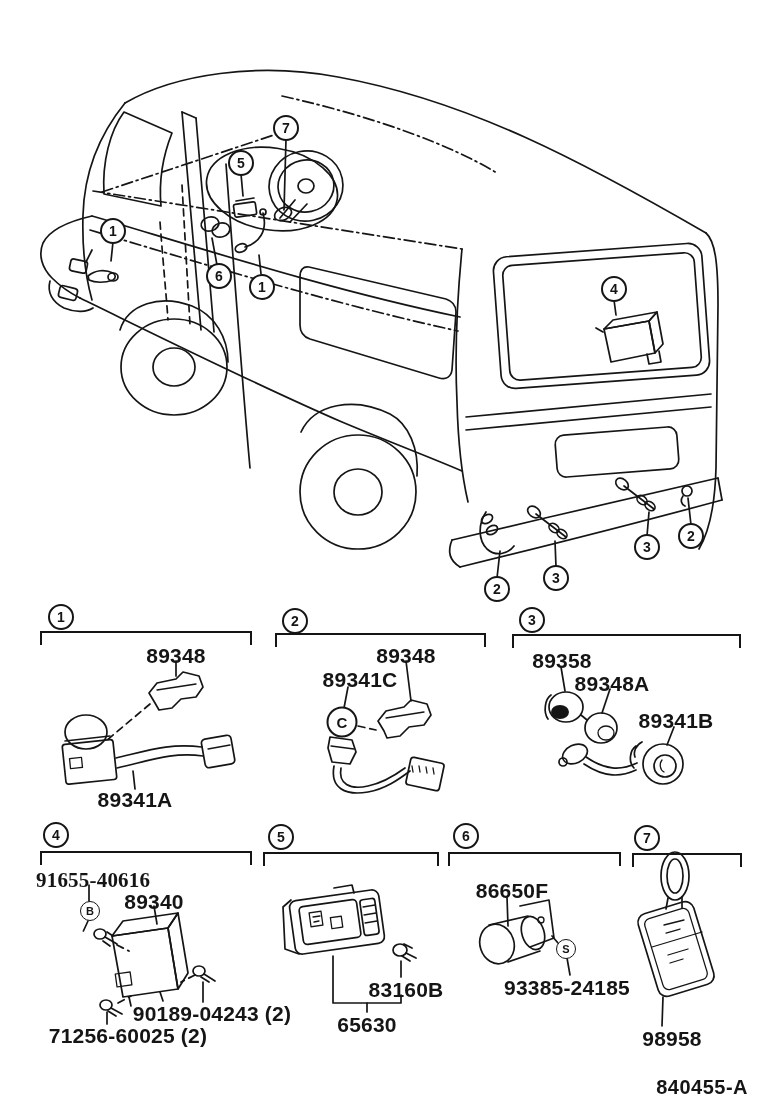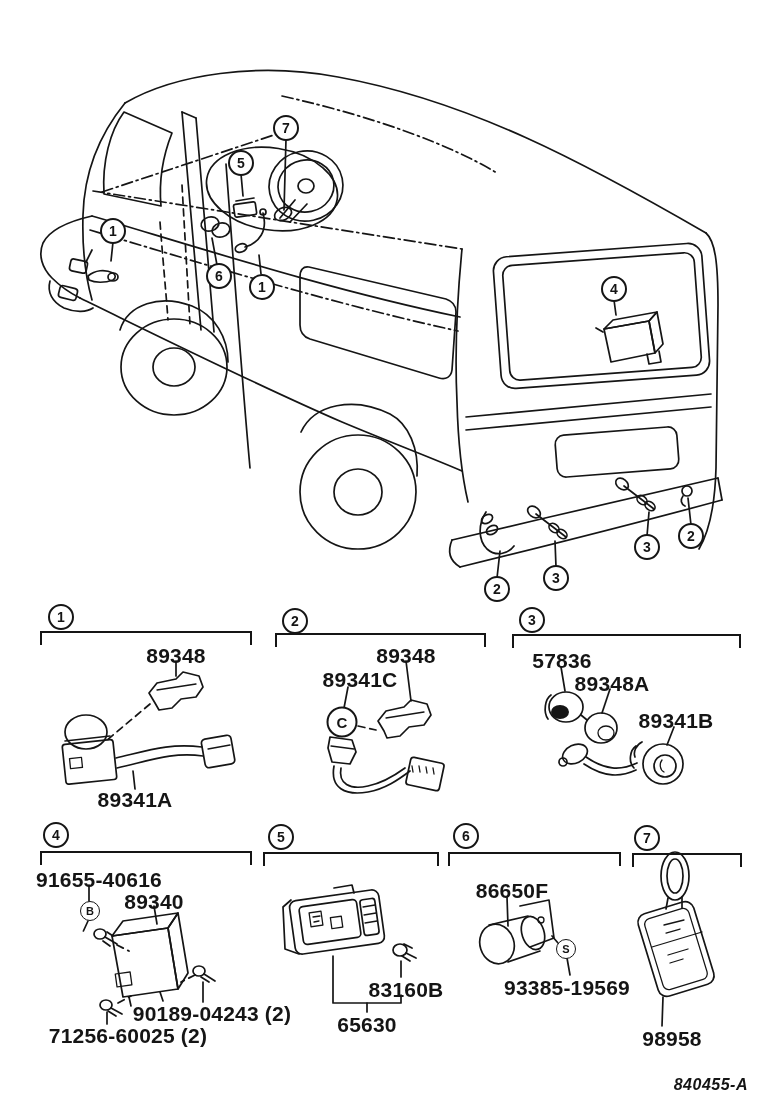--- a/index.html
+++ b/index.html
@@ -11,28 +11,28 @@
   svg .dsh{stroke-dasharray:7 5;}
   svg .ddot{stroke-dasharray:11 4 2 4;}
   svg .fillink{fill:#151515;stroke:none;}
   .callout{position:absolute;width:22px;height:22px;border:2px solid #151515;border-radius:50%;
            background:#fff;display:flex;align-items:center;justify-content:center;
            font-weight:bold;font-size:14px;transform:translate(-50%,-50%);z-index:3;}
   .bracket{position:absolute;height:12px;border-top:2px solid #151515;
            border-left:2px solid #151515;border-right:2px solid #151515;z-index:1;}
   .plabel{position:absolute;transform:translateX(-50%);font-weight:bold;font-size:21px;
           letter-spacing:.2px;white-space:nowrap;z-index:3;}
-  .plabel.leftalign{transform:none;}
+  .plabel.leftalign{transform:none;font-family:Liberation Serif, serif;}
   .cletter{position:absolute;border:2px solid #151515;border-radius:50%;background:#fff;
            display:flex;align-items:center;justify-content:center;font-weight:bold;
            transform:translate(-50%,-50%);z-index:3;}
   .cletter.small{width:18px;height:18px;font-size:11px;border-width:1.5px;}
   .cletter.big{width:27px;height:27px;font-size:15px;}
-  .figcode{position:absolute;right:12px;top:1076px;font-weight:bold;font-size:16px;
-           letter-spacing:.5px;z-index:3;font-style:italic;}
+  .figcode{position:absolute;right:12px;top:1076px;font-weight:bold;font-size:20px;
+           letter-spacing:.5px;z-index:3;}
 </style>
 </head>
 <body>
 
 <div id="page">
 
   <svg width="760" height="1112" viewBox="0 0 760 1112">
 
     <g>
 
@@ -270,34 +270,34 @@
   <div class="bracket" style="left:448px;top:852px;width:169px"></div>
   <div class="callout" style="left:647px;top:838px">7</div>
   <div class="bracket" style="left:632px;top:853px;width:106px"></div>
 
   <div class="plabel" style="left:176px;top:644px">89348</div>
   <div class="plabel" style="left:135px;top:788px">89341A</div>
 
   <div class="plabel" style="left:360px;top:668px">89341C</div>
   <div class="plabel" style="left:406px;top:644px">89348</div>
 
-  <div class="plabel" style="left:562px;top:649px">57836</div>
+  <div class="plabel" style="left:562px;top:649px">89358</div>
   <div class="plabel" style="left:612px;top:672px">89348A</div>
   <div class="plabel" style="left:676px;top:709px">89341B</div>
 
   <div class="plabel leftalign" style="left:36px;top:868px">91655-40616</div>
   <div class="plabel" style="left:154px;top:890px">89340</div>
   <div class="plabel" style="left:212px;top:1002px">90189-04243 (2)</div>
   <div class="plabel" style="left:128px;top:1024px">71256-60025 (2)</div>
 
   <div class="plabel" style="left:406px;top:978px">83160B</div>
   <div class="plabel" style="left:367px;top:1013px">65630</div>
 
   <div class="plabel" style="left:512px;top:879px">86650F</div>
-  <div class="plabel" style="left:567px;top:976px">93385-19569</div>
+  <div class="plabel" style="left:567px;top:976px">93385-24185</div>
 
   <div class="plabel" style="left:672px;top:1027px">98958</div>
 
   <div class="cletter big" style="left:342px;top:722px">C</div>
   <div class="cletter small" style="left:90px;top:911px">B</div>
   <div class="cletter small" style="left:566px;top:949px">S</div>
 
   <div class="figcode">840455-A</div>
 
 </div>

